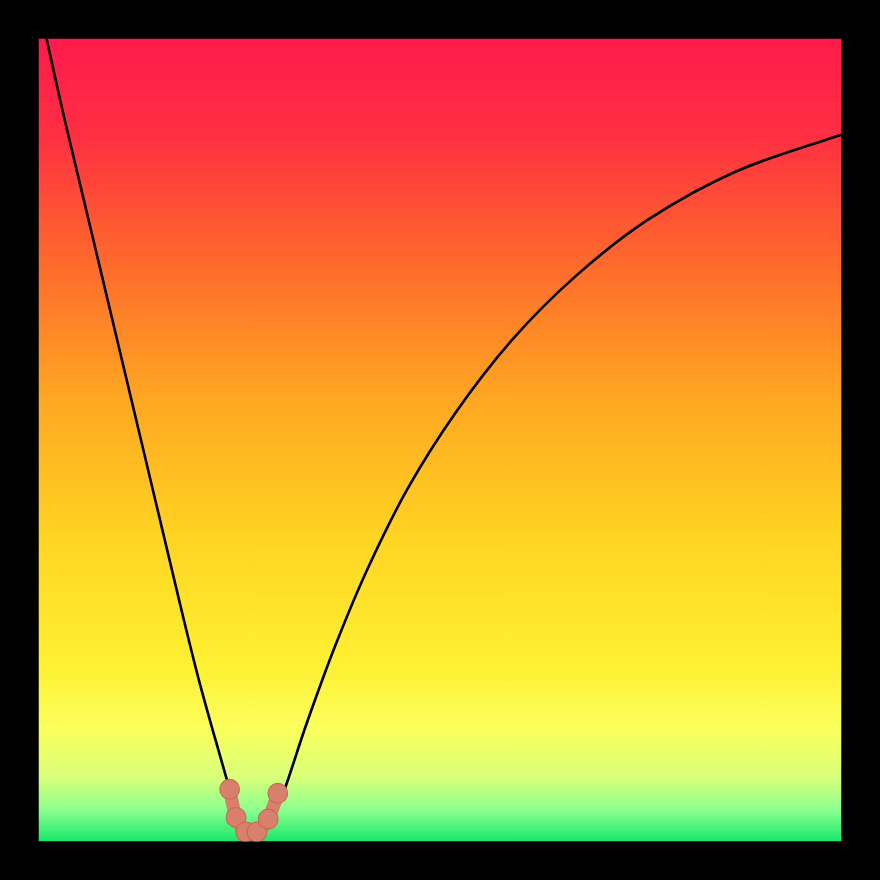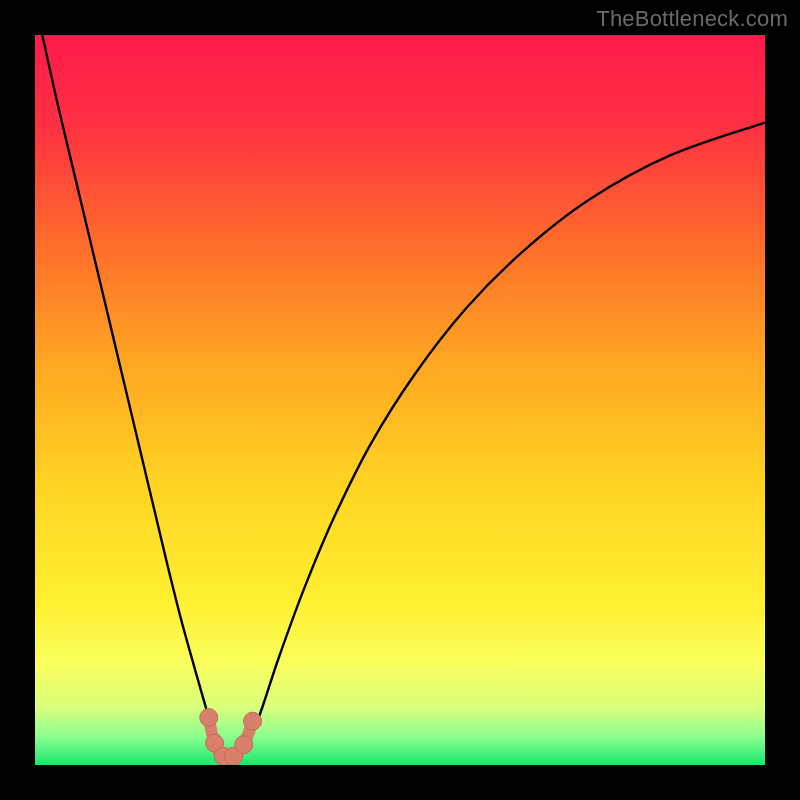--- a/index.html
+++ b/index.html
@@ -85,15 +85,14 @@
           <circle cx="179.57999999999998" cy="708.1" r="9" fill="#d9806c" stroke="#c46a57" stroke-width="1"></circle>
           <circle cx="188.34" cy="721.24" r="9" fill="#d9806c" stroke="#c46a57" stroke-width="1"></circle>
           <circle cx="198.56" cy="721.24" r="9" fill="#d9806c" stroke="#c46a57" stroke-width="1"></circle>
           <circle cx="208.77999999999997" cy="709.56" r="9" fill="#d9806c" stroke="#c46a57" stroke-width="1"></circle>
           <circle cx="217.54" cy="686.2" r="9" fill="#d9806c" stroke="#c46a57" stroke-width="1"></circle>
         </g>
     </svg>
 
   </div>
 
-  <div class="watermark">TheBottleneck.com</div>
 
 </div>
 
 </body></html>

